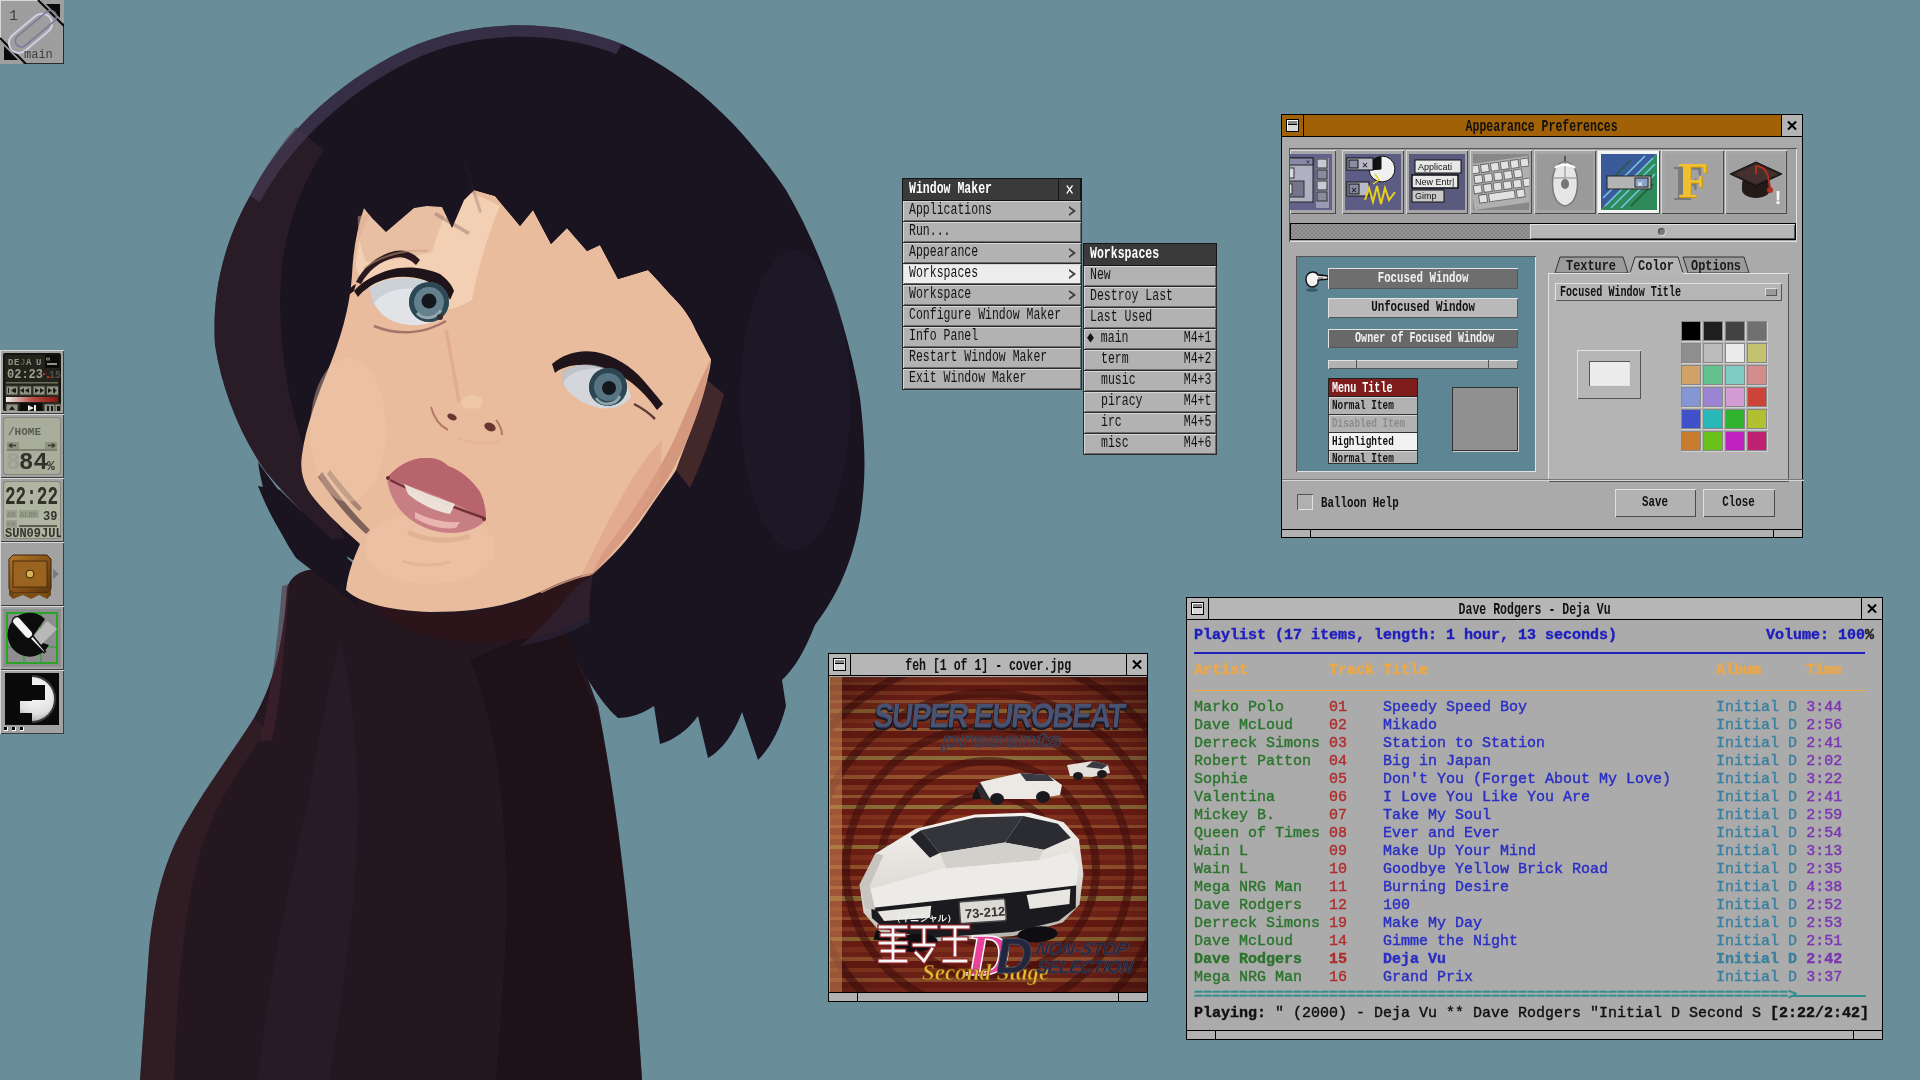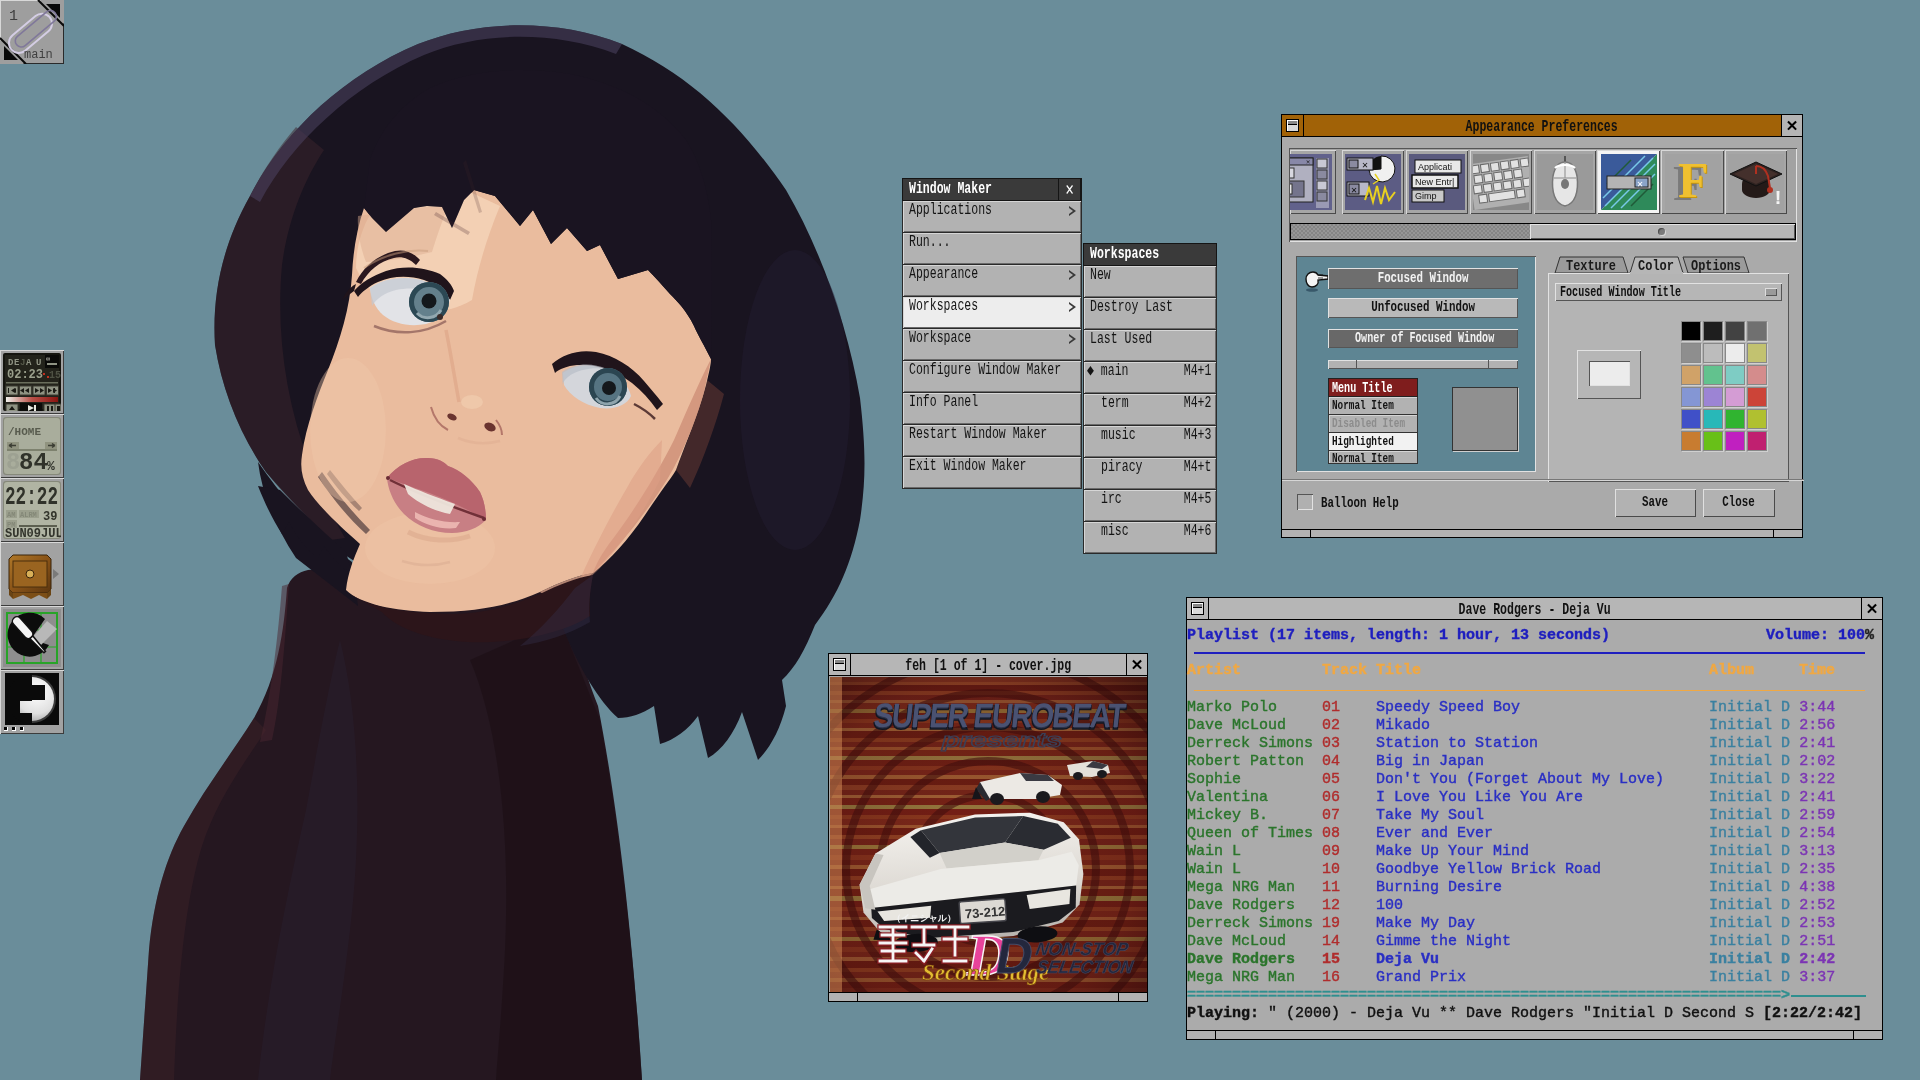--- a/index.html
+++ b/index.html
@@ -25,21 +25,21 @@
 
 
 .cx { display:inline-block; transform:scaleX(0.72); transform-origin:0 50%; white-space:pre; }
 .cxr { display:inline-block; transform:scaleX(0.72); transform-origin:100% 50%; white-space:pre; }
 .cxc { display:inline-block; transform:scaleX(0.72); transform-origin:50% 50%; white-space:pre; }
 
 
 .menu { position:absolute; }
 .mtitle { position:relative; height:23px; background:#3a3a3a; border:1px solid #151515;
   color:#fff; font:bold 16px "Liberation Mono", monospace; line-height:21px; padding-left:6px; }
-.mitem { position:relative; height:32px; background:#b2b2b2;
+.mitem { position:relative; height:21px; background:#b2b2b2;
   border:1px solid #2a2a2a; border-top:none;
   box-shadow: inset 1px 1px 0 #d6d6d6, inset -1px -1px 0 #6a6a6a;
   color:#141414; font:16px "Liberation Mono", monospace; line-height:19px; padding-left:6px; }
 .mitem.hl { background:#ededed; }
 .arr { position:absolute; right:5px; top:5px; width:0; height:0;
   border-left:7px solid #3a3a3a; border-top:5px solid transparent; border-bottom:5px solid transparent; }
 .arr:after { content:""; position:absolute; left:-7px; top:-3px; width:0; height:0;
   border-left:4px solid #b2b2b2; border-top:3px solid transparent; border-bottom:3px solid transparent; }
 .mitem.hl .arr:after { border-left-color:#ededed; }
 .sc { position:absolute; right:5px; top:0; }
@@ -50,21 +50,21 @@
 
 
 .btn { position:absolute; background:#b2b2b2;
   box-shadow: inset 1px 1px 0 #e0e0e0, inset -1px -1px 0 #4a4a4a;
   font:bold 15px "Liberation Mono", monospace; color:#111; text-align:center; }
 .icell { position:absolute; top:0; height:64px; background:#a6a6a6;
   box-shadow: inset 1px 1px 0 #d8d8d8, inset -1px -1px 0 #4a4a4a; }
 #palette i { position:absolute; width:20px; height:20px; border:1px solid #888;
   box-shadow: 1px 1px 0 #d0d0d0; }
 
-.mrow { position:absolute; left:0; font:15px "Liberation Mono", monospace; white-space:pre; -webkit-text-stroke:0.4px currentColor; }
+.mrow { position:absolute; left:7px; font:15px "Liberation Mono", monospace; white-space:pre; -webkit-text-stroke:0.4px currentColor; }
 .mrow b { font-weight:bold; }
 .g { color:#2b752c; } .r { color:#b02d2d; } .t { color:#2a2fc4; }
 .al { color:#3a80a0; } .tm { color:#7c34b4; }
 </style>
 </head>
 <body>
 
 <svg id="girl" class="abs" style="left:0;top:0" width="1920" height="1080" viewBox="0 0 1920 1080">
 
   <path d="M140,1080 L149,950 C154,898 166,858 184,826 C205,788 230,756 254,718 C278,676 284,630 287,588 C290,578 298,572 308,570 C390,561 480,555 558,551 C568,620 584,670 598,706 C614,788 630,900 642,1080 Z" fill="#251720"></path>

